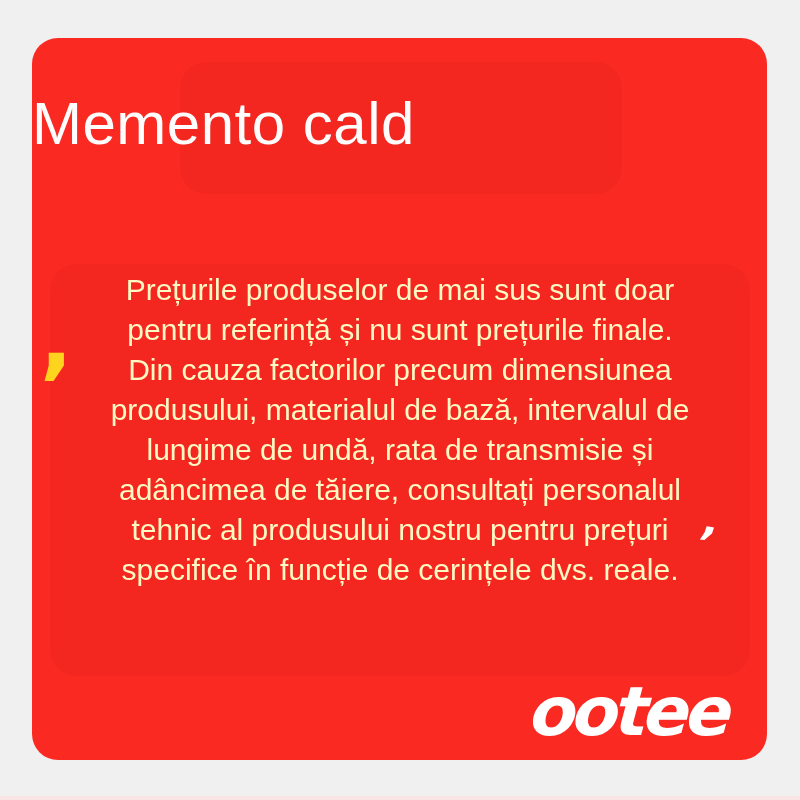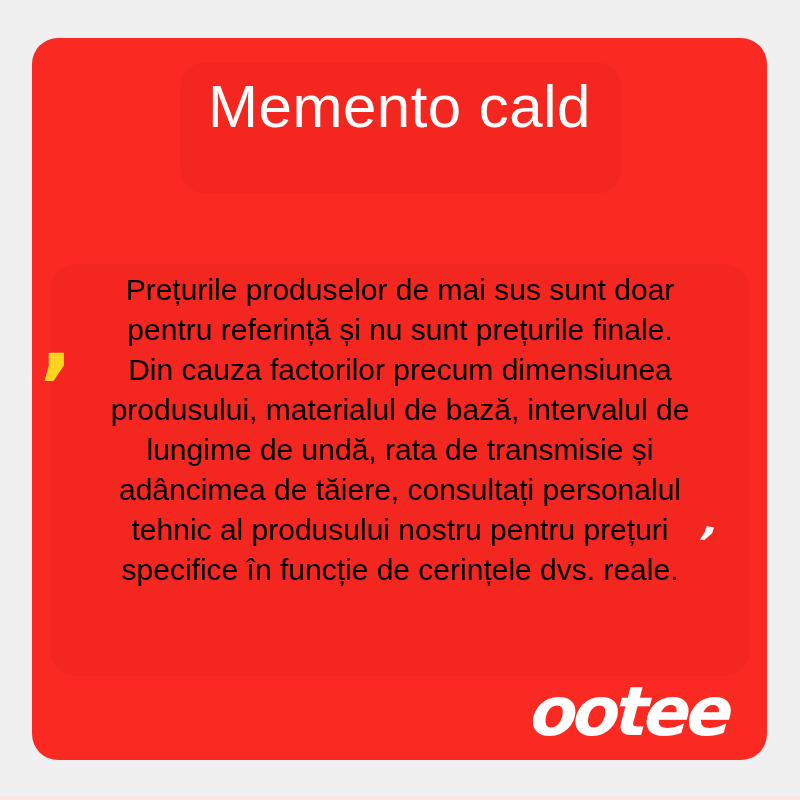--- a/index.html
+++ b/index.html
@@ -41,39 +41,39 @@
   .shade-body {
     left: 18px;
     top: 226px;
     width: 700px;
     height: 412px;
   }
 
   .card-title {
     position: absolute;
     left: 0;
-    top: 29px;
+    top: 46px;
     width: 100%;
-    text-align: center;
+    text-align: left;
     font-size: 60px;
     line-height: 80px;
     font-weight: 400;
     color: #FDFDFD;
     letter-spacing: 0.5px;
   }
 
   .body-text {
     position: absolute;
     left: 18px;
     top: 232px;
     width: 700px;
     text-align: center;
     font-size: 30px;
     line-height: 40px;
-    color: #000000;
+    color: #fef9c3;
     white-space: pre-line;
   }
 
   .opening-quote {
     position: absolute;
     left: 8px;
     top: 258px;
     font-size: 86px;
     line-height: 1;
     font-weight: 700;

